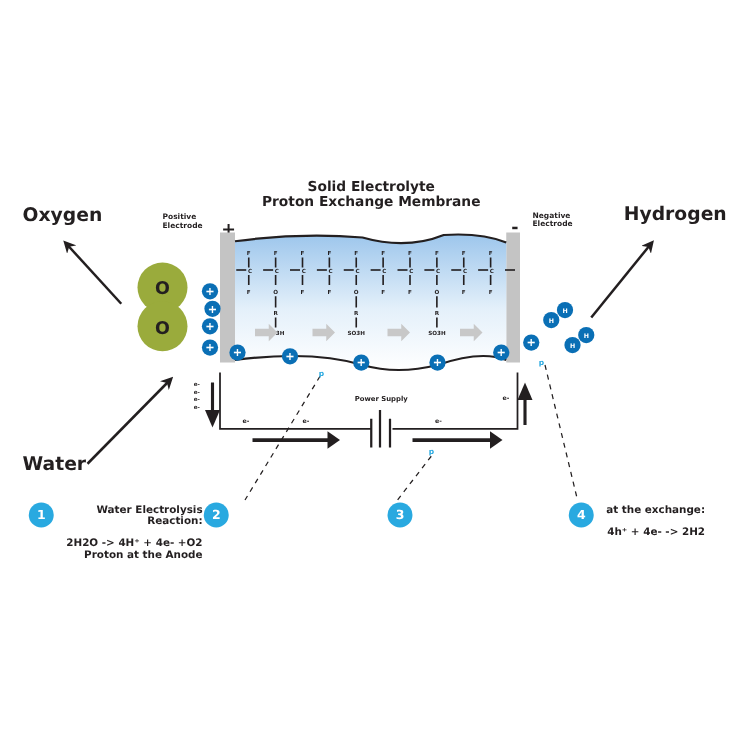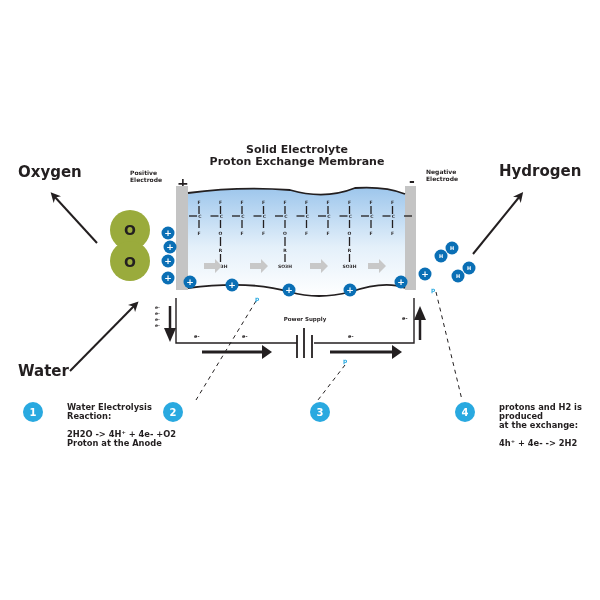--- a/index.html
+++ b/index.html
@@ -5,21 +5,21 @@
   html,body{margin:0;padding:0;background:#ffffff;}
   body{width:600px;height:600px;position:relative;overflow:hidden;font-family:"DejaVu Sans",sans-serif;color:#1a1a1a;}
   svg{position:absolute;left:0;top:0;}
   .lbl{font-family:"DejaVu Sans",sans-serif;font-weight:bold;fill:#231f20;}
   .big{font-size:15px;}
   .small{font-size:6px;}
   .title{font-size:11px;text-anchor:middle;}
   .chem{font-size:4.5px;font-weight:bold;fill:#231f20;text-anchor:middle;}
   .step{position:absolute;display:flex;align-items:flex-start;}
   .step .badge{width:20px;height:20px;border-radius:50%;background:#29a9e0;color:#fff;font-size:10px;font-weight:bold;display:flex;align-items:center;justify-content:center;flex:0 0 20px;margin-top:-1px;}
-  .step .txt{margin-left:24px;font-size:8.3px;font-weight:bold;line-height:9px;color:#231f20;}
+  .step .txt{margin-left:10px;font-size:8.3px;font-weight:bold;line-height:9px;color:#231f20;text-align:right;}
   .step .eq{margin-top:9px;}
 </style>
 </head>
 <body>
 
 <svg width="600" height="600" viewBox="0 0 600 600">
   <defs>
     <linearGradient id="memGrad" x1="0" y1="0" x2="0" y2="1">
       <stop offset="0" stop-color="#9dc6ec"></stop>
       <stop offset="0.55" stop-color="#e4f0fa"></stop>
@@ -251,17 +251,16 @@
 </div>
 <div class="step" style="left:163px;top:403px;">
   <div class="badge">2</div>
 </div>
 <div class="step" style="left:310px;top:403px;">
   <div class="badge">3</div>
 </div>
 <div class="step" style="left:455px;top:403px;">
   <div class="badge">4</div>
   <div class="txt">
-    <div>protons and H2 is produced</div>
     <div>at the exchange:</div>
     <div class="eq">4h⁺ + 4e- -&gt; 2H2</div>
   </div>
 </div>
 
 </body></html>

